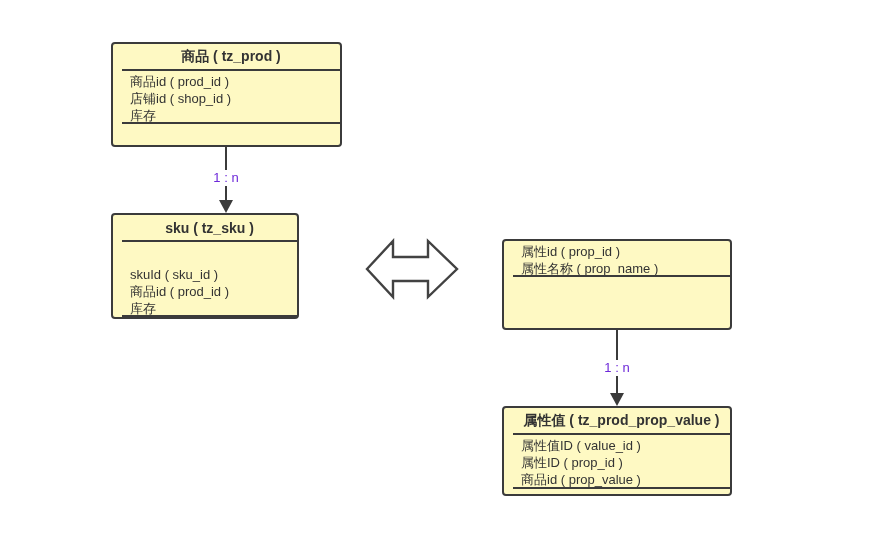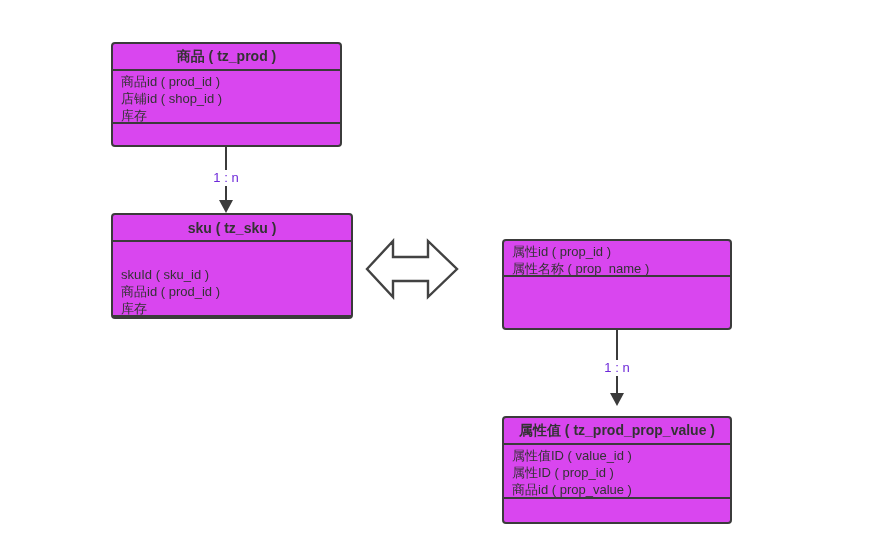--- a/index.html
+++ b/index.html
@@ -10,23 +10,24 @@
     background: #ffffff;
     font-family: "Liberation Sans", "DejaVu Sans", sans-serif;
     color: #333333;
     overflow: hidden;
   }
   .table {
     position: absolute;
     box-sizing: border-box;
     border: 2px solid #3b3b3b;
     border-radius: 4px;
-    background: #d946ef;
+    background: #fef9c3;
     display: flex;
     flex-direction: column;
+    padding-left: 9px;
   }
   .t-title {
     box-sizing: border-box;
     height: 27px;
     border-bottom: 2px solid #3b3b3b;
     font-weight: bold;
     font-size: 14px;
     display: flex;
     align-items: center;
     justify-content: center;
@@ -94,21 +95,21 @@
     </div>
     <div class="t-empty"></div>
   </div>
 
   <div class="connector" style="left:218px; top:147px; height:66px;">
     <div class="c-line"></div>
     <div class="c-head"></div>
     <span class="c-label" style="top:23px;">1 : n</span>
   </div>
 
-  <div class="table" style="left:111px; top:213px; width:242px; height:106px;">
+  <div class="table" style="left:111px; top:213px; width:188px; height:106px;">
     <div class="t-title">sku ( tz_sku )</div>
     <div class="t-fields" style="height:51px;margin-top:22px;">
       <div>skuId ( sku_id )</div>
       <div>商品id ( prod_id )</div>
       <div>库存</div>
     </div>
     <div class="t-empty"></div>
   </div>
 
   <svg class="double-arrow" width="94" height="62" viewBox="0 0 94 62">
@@ -122,21 +123,21 @@
     </div>
     <div class="t-empty"></div>
   </div>
 
   <div class="connector" style="left:609px; top:330px; height:76px;">
     <div class="c-line"></div>
     <div class="c-head"></div>
     <span class="c-label" style="top:30px;">1 : n</span>
   </div>
 
-  <div class="table" style="left:502px; top:416px; width:230px; height:108px;">
+  <div class="table" style="left:502px; top:406px; width:230px; height:90px;">
     <div class="t-title">属性值 ( tz_prod_prop_value )</div>
     <div class="t-fields" style="height:52px;">
       <div>属性值ID ( value_id )</div>
       <div>属性ID ( prop_id )</div>
       <div>商品id ( prop_value )</div>
     </div>
     <div class="t-empty"></div>
   </div>
 
 </div>

